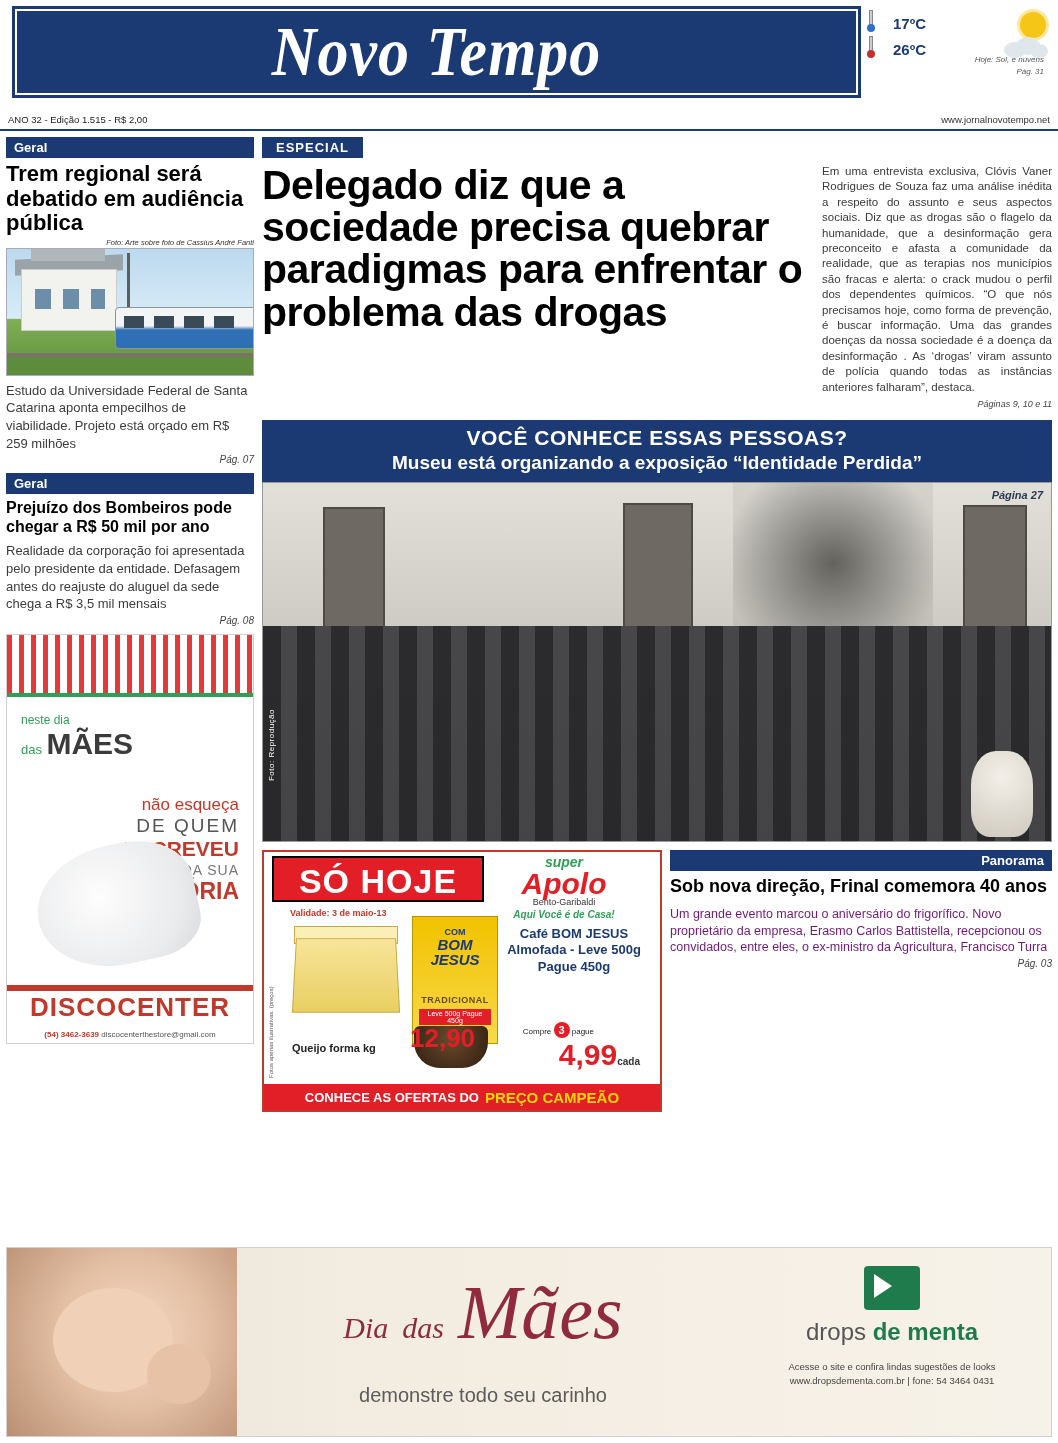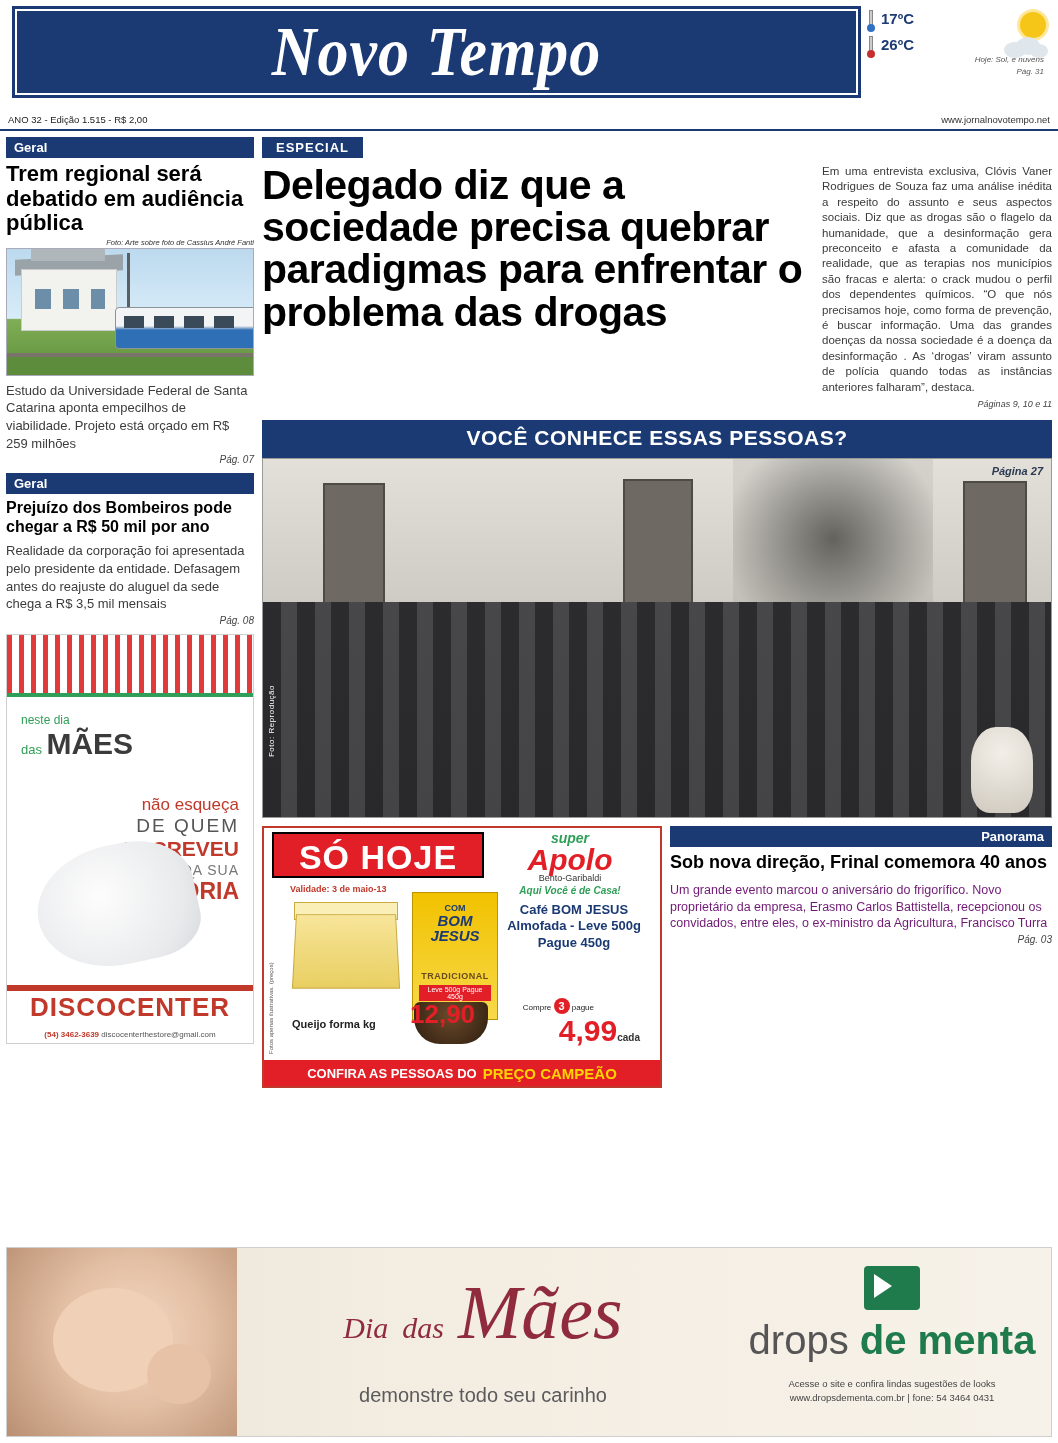--- a/index.html
+++ b/index.html
@@ -44,21 +44,21 @@
     display: flex; align-items: center; justify-content: center;
   }
   .logo-text {
     font-family: "Liberation Serif", serif;
     font-size: 62px; font-weight: bold; color: #ffffff;
     letter-spacing: 1px; font-style: italic;
     transform: scaleY(1.12);
   }
   .weather { width: 185px; display: flex; gap: 6px; padding-top: 6px; }
   .weather-temps { flex: 1; }
-  .temp-row { display: flex; align-items: flex-start; gap: 6px; margin-bottom: 4px; }
+  .temp-row { display: flex; align-items: flex-end; gap: 18px; margin-bottom: 4px; }
   .thermo { width: 8px; height: 22px; position: relative; }
   .thermo .stem { position: absolute; left: 2px; top: 0; width: 4px; height: 16px; background: #ccc; border: 1px solid #888; }
   .thermo .bulb { position: absolute; left: 0; bottom: 0; width: 8px; height: 8px; border-radius: 50%; }
   .t-blue .bulb { background: #2f6fc4; }
   .t-red .bulb { background: #c42f2f; }
   .temp-val { font-size: 15px; font-weight: bold; color: #1b3a73; }
   .weather-icons { width: 86px; position: relative; padding-top: 2px; }
   .sun { position: absolute; right: 6px; top: 2px; width: 26px; height: 26px; border-radius: 50%; background: #f5c518; box-shadow: 0 0 0 3px #fde79a; }
   .cloud { position: absolute; right: 2px; top: 28px; width: 46px; height: 20px; }
   .cloud span { position: absolute; background: #dfe6ec; border-radius: 50%; }
@@ -202,21 +202,21 @@
   .ad-apolo {
     width: 400px; height: 262px; border: 2px solid #c0392b;
     position: relative; background: #fff; overflow: hidden;
   }
   .so-hoje {
     position: absolute; left: 8px; top: 4px; width: 212px; height: 46px;
     background: #e21f26; color: #fff; font-size: 34px; font-weight: bold;
     text-align: center; line-height: 46px; letter-spacing: 1px;
     border: 2px solid #000;
   }
-  .apolo-logo { position: absolute; right: 6px; top: 2px; text-align: center; width: 168px; }
+  .apolo-logo { position: absolute; right: 12px; top: 2px; text-align: center; width: 168px; }
   .apolo-logo .sup { font-size: 14px; color: #2f9e57; font-style: italic; font-weight: bold; }
   .apolo-logo .name { font-size: 30px; font-weight: bold; color: #e21f26; font-style: italic; line-height: 0.9; }
   .apolo-logo .city { font-size: 9px; color: #333; }
   .apolo-logo .slogan { font-size: 10px; color: #2f9e57; font-style: italic; font-weight: bold; margin-top: 2px; }
   .validade { position: absolute; left: 26px; top: 56px; font-size: 9px; color: #c0392b; font-weight: bold; }
   .apolo-fineprint {
     position: absolute; left: 4px; top: 56px; width: 14px; height: 170px;
     font-size: 6px; color: #555; writing-mode: vertical-rl; transform: rotate(180deg);
   }
   .cheese {
@@ -273,21 +273,21 @@
   }
   .maes-script .small { font-size: 30px; }
   .maes-script .big { font-size: 76px; }
   .maes-sub {
     position: absolute; left: 226px; top: 136px; width: 500px; text-align: center;
     font-size: 20px; color: #5b5b5b;
   }
   .drops-logo { position: absolute; right: 14px; top: 18px; width: 290px; text-align: center; }
   .drops-mark { display: inline-block; width: 56px; height: 44px; background: #1f7a4c; position: relative; border-radius: 4px; }
   .drops-mark:after { content: ""; position: absolute; left: 10px; top: 8px; width: 0; height: 0; border-left: 18px solid #fff; border-top: 12px solid transparent; border-bottom: 12px solid transparent; }
-  .drops-name { font-size: 40px; color: #555; margin-top: 4px; }
+  .drops-name { font-size: 24px; color: #555; margin-top: 4px; }
   .drops-name b { color: #1f7a4c; }
   .drops-info { font-size: 9.5px; color: #444; margin-top: 14px; line-height: 1.5; }
 </style>
 </head>
 <body>
 
 <div class="page">
 
   <div class="masthead">
 
@@ -396,20 +396,21 @@
           <div class="headline-main">Delegado diz que a sociedade precisa quebrar paradigmas para enfrentar o problema das drogas</div>
         </div>
         <div class="teaser-col">
           <div>Em uma entrevista exclusiva, Clóvis Vaner Rodrigues de Souza faz uma análise inédita a respeito do assunto e seus aspectos sociais. Diz que as drogas são o flagelo da humanidade, que a desinformação gera preconceito e afasta a comunidade da realidade, que as terapias nos municípios são fracas e alerta: o crack mudou o perfil dos dependentes químicos. “O que nós precisamos hoje, como forma de prevenção, é buscar informação. Uma das grandes doenças da nossa sociedade é a doença da desinformação . As ‘drogas’ viram assunto de polícia quando todas as instâncias anteriores falharam”, destaca.</div>
           <div class="teaser-pages">Páginas 9, 10 e 11</div>
         </div>
       </div>
 
       <div class="banner-blue">
         <div class="b1">VOCÊ CONHECE ESSAS PESSOAS?</div>
+        <div class="b2">Museu está organizando a exposição “Identidade Perdida”</div>
       </div>
 
       <div class="big-photo">
         <div class="bp-wall"></div>
         <div class="bp-door bp-d1"></div>
           <div class="bp-door bp-d2"></div>
           <div class="bp-door bp-d3"></div>
         <div class="bp-ivy"></div>
         <div class="bp-heads">
           <i style="left:30px"></i>
@@ -473,21 +474,21 @@
           <div class="compre3">
             <span>Compre</span>
             <span class="circle">3</span>
             <span>pague</span>
           </div>
           <div class="price-499">
             <span>4,99</span><small>cada</small>
           </div>
 
           <div class="apolo-footer">
-            <span>CONFIRA AS PESSOAS DO</span>
+            <span>CONHECE AS OFERTAS DO</span>
             <span class="yellow">PREÇO CAMPEÃO</span>
           </div>
         </div>
 
         <div class="panorama-col">
           <div class="section-bar right">Panorama</div>
           <div class="panorama-head">Sob nova direção, Frinal comemora 40 anos</div>
           <div class="panorama-text">Um grande evento marcou o aniversário do frigorífico. Novo proprietário da empresa, Erasmo Carlos Battistella, recepcionou os convidados, entre eles, o ex-ministro da Agricultura, Francisco Turra</div>
           <div class="page-ref">Pág. 03</div>
         </div>

